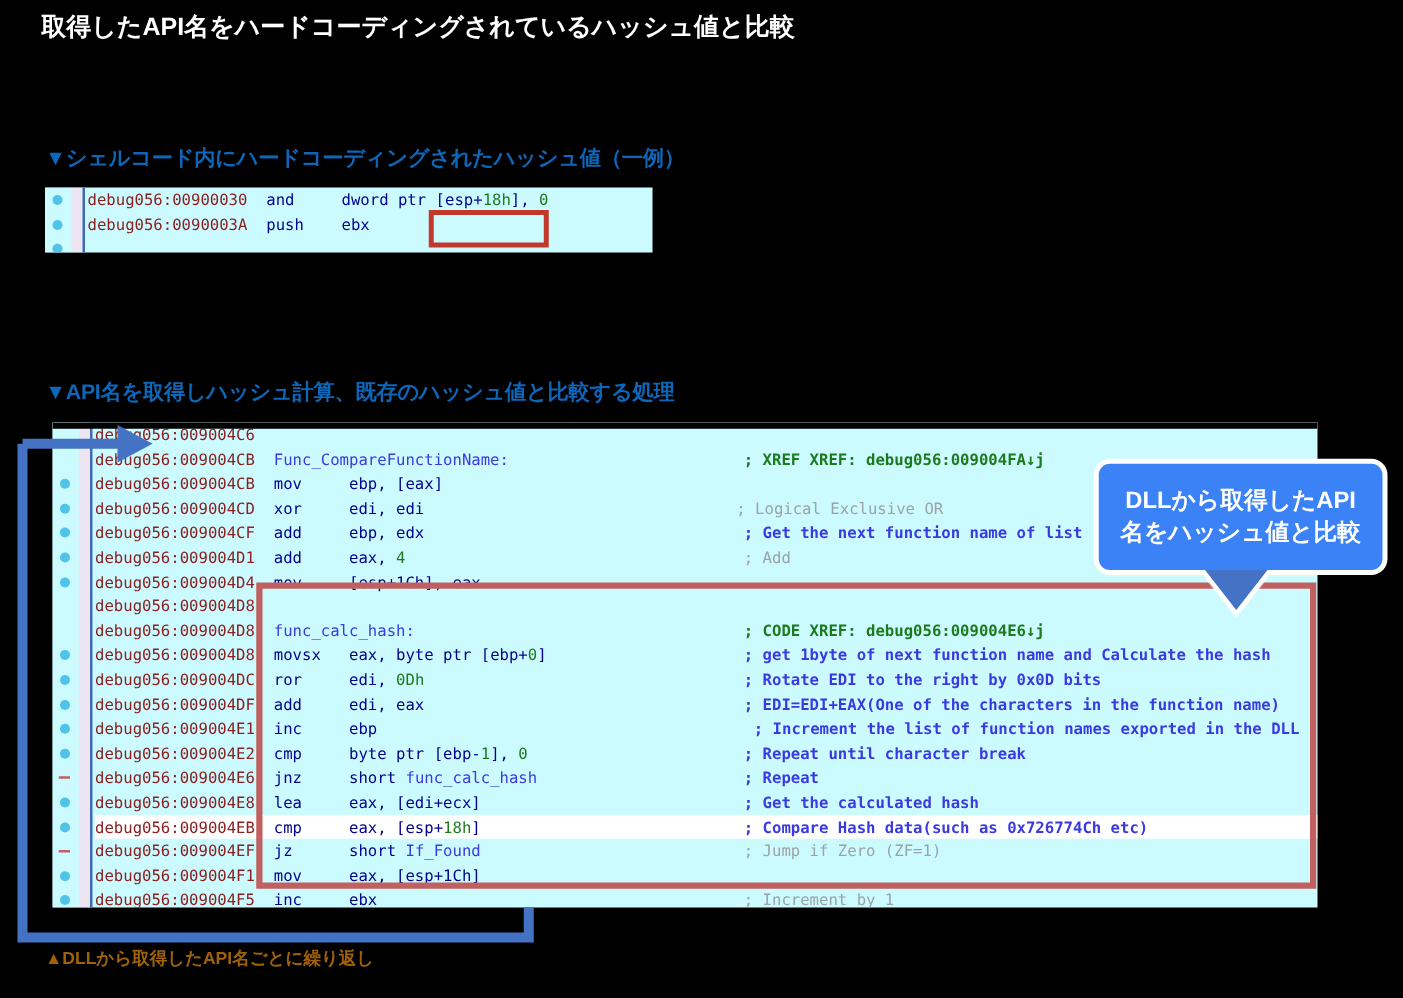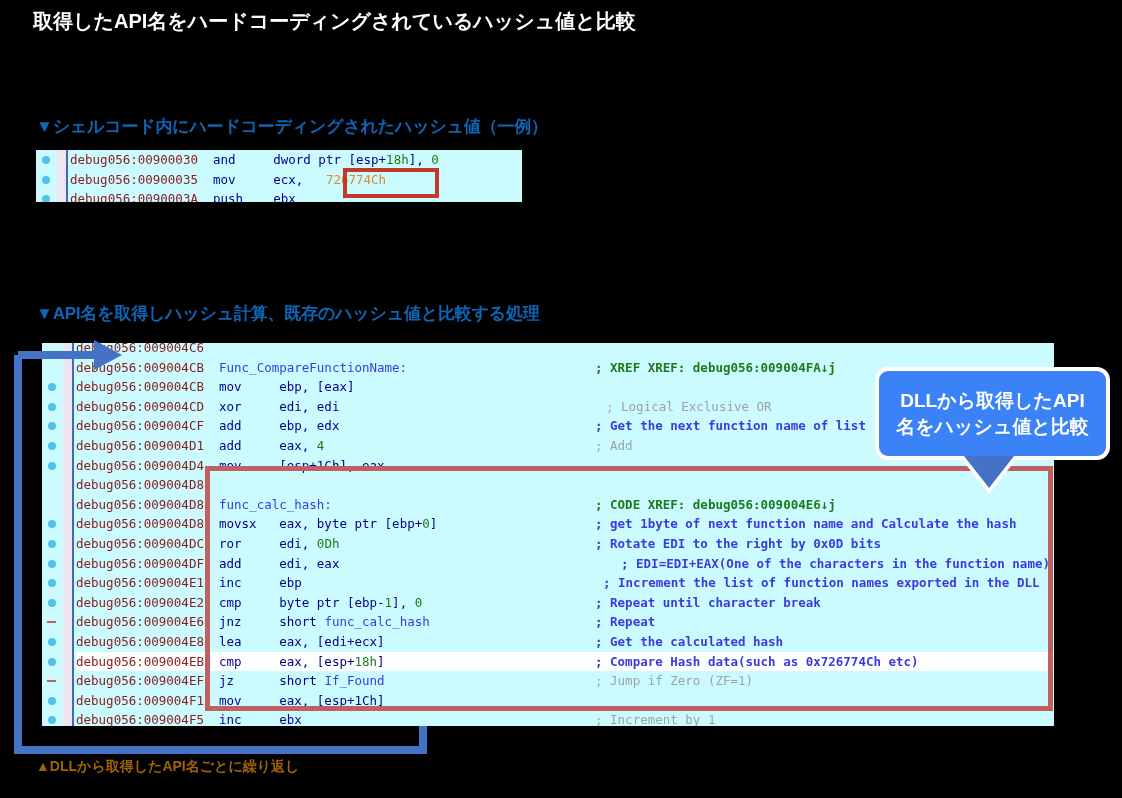--- a/index.html
+++ b/index.html
@@ -116,21 +116,20 @@
   <div class="code-block small" id="code-small">
     <div class="gutter">
         <div class="dot" style="top: 6px;"></div>
         <div class="dot" style="top: 25.6px;"></div>
         <div class="dot" style="top: 45.2px;"></div>
       </div>
     <div class="gutter-strip"></div>
     <div class="gutter-rule"></div>
     <div class="rows">
         <div class="row"><span class="addr">debug056:00900030</span>&nbsp;&nbsp;<span class="mn">and&nbsp;&nbsp;&nbsp;&nbsp;&nbsp;</span><span class="op">dword ptr [esp+<span class="num">18h</span>], <span class="num">0</span></span></div>
-        <div class="row"><span class="addr">debug056:00900035</span>&nbsp;&nbsp;<span class="mn">mov&nbsp;&nbsp;&nbsp;&nbsp;&nbsp;</span><span class="op">ecx,   <span class="hexlit">726774Ch</span></span></div>
         <div class="row"><span class="addr">debug056:0090003A</span>&nbsp;&nbsp;<span class="mn">push&nbsp;&nbsp;&nbsp;&nbsp;</span><span class="op">ebx</span></div>
       </div>
   </div>
   <div class="hash-box"></div>
 
   <div class="sub-head h2">▼API名を取得しハッシュ計算、既存のハッシュ値と比較する処理</div>
 
   <div class="code-block main" id="code-main">
     <div class="gutter">
         <div class="dot" style="top: 45.2px;"></div>
@@ -149,29 +148,29 @@
         <div class="dash" style="top: 342.2px;"></div>
         <div class="dot" style="top: 358.8px;"></div>
         <div class="dot" style="top: 378.4px;"></div>
       </div>
     <div class="gutter-strip"></div>
     <div class="gutter-rule"></div>
     <div class="rows">
         <div class="row"><span class="addr">debug056:009004C6</span>&nbsp;&nbsp;</div>
         <div class="row"><span class="addr">debug056:009004CB</span>&nbsp;&nbsp;<span class="lbl">Func_CompareFunctionName:</span><span class="col-cmt cmt-xref" style="left: 519px;">; XREF XREF: debug056:009004FA↓j</span></div>
         <div class="row"><span class="addr">debug056:009004CB</span>&nbsp;&nbsp;<span class="mn">mov&nbsp;&nbsp;&nbsp;&nbsp;&nbsp;</span><span class="op">ebp, [eax]</span></div>
-        <div class="row"><span class="addr">debug056:009004CD</span>&nbsp;&nbsp;<span class="mn">xor&nbsp;&nbsp;&nbsp;&nbsp;&nbsp;</span><span class="op">edi, edi</span><span class="col-cmt cmt-auto" style="left: 530px;">; Logical Exclusive OR</span></div>
+        <div class="row"><span class="addr">debug056:009004CD</span>&nbsp;&nbsp;<span class="mn">xor&nbsp;&nbsp;&nbsp;&nbsp;&nbsp;</span><span class="op">edi, edi</span><span class="col-cmt cmt-auto" style="left: 513px;">; Logical Exclusive OR</span></div>
         <div class="row"><span class="addr">debug056:009004CF</span>&nbsp;&nbsp;<span class="mn">add&nbsp;&nbsp;&nbsp;&nbsp;&nbsp;</span><span class="op">ebp, edx</span><span class="col-cmt cmt-user" style="left: 519px;">; Get the next function name of list</span></div>
         <div class="row"><span class="addr">debug056:009004D1</span>&nbsp;&nbsp;<span class="mn">add&nbsp;&nbsp;&nbsp;&nbsp;&nbsp;</span><span class="op">eax, <span class="num">4</span></span><span class="col-cmt cmt-auto" style="left: 519px;">; Add</span></div>
         <div class="row"><span class="addr">debug056:009004D4</span>&nbsp;&nbsp;<span class="mn">mov&nbsp;&nbsp;&nbsp;&nbsp;&nbsp;</span><span class="op">[esp+1Ch], eax</span></div>
         <div class="row"><span class="addr">debug056:009004D8</span>&nbsp;&nbsp;</div>
         <div class="row"><span class="addr">debug056:009004D8</span>&nbsp;&nbsp;<span class="lbl">func_calc_hash:</span><span class="col-cmt cmt-xref" style="left: 519px;">; CODE XREF: debug056:009004E6↓j</span></div>
         <div class="row"><span class="addr">debug056:009004D8</span>&nbsp;&nbsp;<span class="mn">movsx&nbsp;&nbsp;&nbsp;</span><span class="op">eax, byte ptr [ebp+<span class="num">0</span>]</span><span class="col-cmt cmt-user" style="left: 519px;">; get 1byte of next function name and Calculate the hash</span></div>
         <div class="row"><span class="addr">debug056:009004DC</span>&nbsp;&nbsp;<span class="mn">ror&nbsp;&nbsp;&nbsp;&nbsp;&nbsp;</span><span class="op">edi, <span class="num">0Dh</span></span><span class="col-cmt cmt-user" style="left: 519px;">; Rotate EDI to the right by 0x0D bits</span></div>
-        <div class="row"><span class="addr">debug056:009004DF</span>&nbsp;&nbsp;<span class="mn">add&nbsp;&nbsp;&nbsp;&nbsp;&nbsp;</span><span class="op">edi, eax</span><span class="col-cmt cmt-user" style="left: 519px; margin-left: 26px;">; EDI=EDI+EAX(One of the characters in the function name)</span></div>
+        <div class="row"><span class="addr">debug056:009004DF</span>&nbsp;&nbsp;<span class="mn">add&nbsp;&nbsp;&nbsp;&nbsp;&nbsp;</span><span class="op">edi, eax</span><span class="col-cmt cmt-user" style="left: 519px;">; EDI=EDI+EAX(One of the characters in the function name)</span></div>
         <div class="row"><span class="addr">debug056:009004E1</span>&nbsp;&nbsp;<span class="mn">inc&nbsp;&nbsp;&nbsp;&nbsp;&nbsp;</span><span class="op">ebp</span><span class="col-cmt cmt-user" style="left: 527px;">; Increment the list of function names exported in the DLL</span></div>
         <div class="row"><span class="addr">debug056:009004E2</span>&nbsp;&nbsp;<span class="mn">cmp&nbsp;&nbsp;&nbsp;&nbsp;&nbsp;</span><span class="op">byte ptr [ebp-<span class="num">1</span>], <span class="num">0</span></span><span class="col-cmt cmt-user" style="left: 519px;">; Repeat until character break</span></div>
         <div class="row"><span class="addr">debug056:009004E6</span>&nbsp;&nbsp;<span class="mn">jnz&nbsp;&nbsp;&nbsp;&nbsp;&nbsp;</span><span class="op">short <span class="lbl">func_calc_hash</span></span><span class="col-cmt cmt-user" style="left: 519px;">; Repeat</span></div>
         <div class="row"><span class="addr">debug056:009004E8</span>&nbsp;&nbsp;<span class="mn">lea&nbsp;&nbsp;&nbsp;&nbsp;&nbsp;</span><span class="op">eax, [edi+ecx]</span><span class="col-cmt cmt-user" style="left: 519px;">; Get the calculated hash</span></div>
         <div class="row hl"><span class="addr">debug056:009004EB</span>&nbsp;&nbsp;<span class="mn">cmp&nbsp;&nbsp;&nbsp;&nbsp;&nbsp;</span><span class="op">eax, [esp+<span class="num">18h</span>]</span><span class="col-cmt cmt-user" style="left: 519px;">; Compare Hash data(such as 0x726774Ch etc)</span></div>
         <div class="row"><span class="addr">debug056:009004EF</span>&nbsp;&nbsp;<span class="mn">jz&nbsp;&nbsp;&nbsp;&nbsp;&nbsp;&nbsp;</span><span class="op">short <span class="lbl">If_Found</span></span><span class="col-cmt cmt-auto" style="left: 519px;">; Jump if Zero (ZF=1)</span></div>
         <div class="row"><span class="addr">debug056:009004F1</span>&nbsp;&nbsp;<span class="mn">mov&nbsp;&nbsp;&nbsp;&nbsp;&nbsp;</span><span class="op">eax, [esp+1Ch]</span></div>
         <div class="row"><span class="addr">debug056:009004F5</span>&nbsp;&nbsp;<span class="mn">inc&nbsp;&nbsp;&nbsp;&nbsp;&nbsp;</span><span class="op">ebx</span><span class="col-cmt cmt-auto" style="left: 519px;">; Increment by 1</span></div>
       </div>
     <div class="clip-fade-top"></div>

